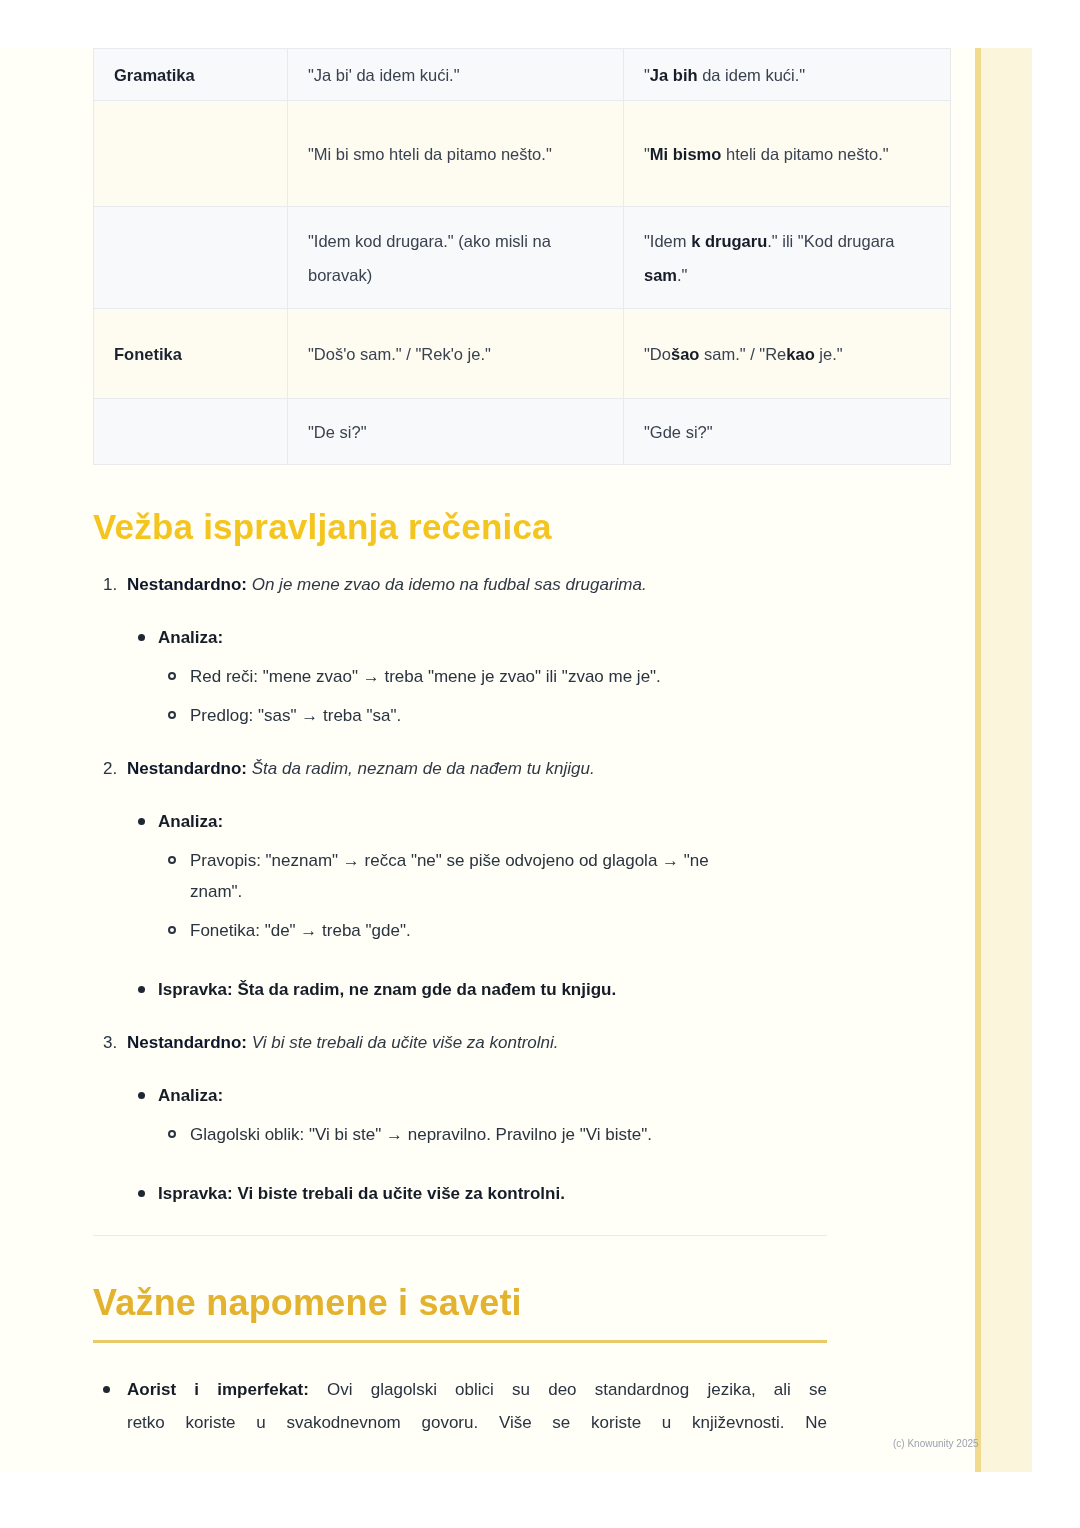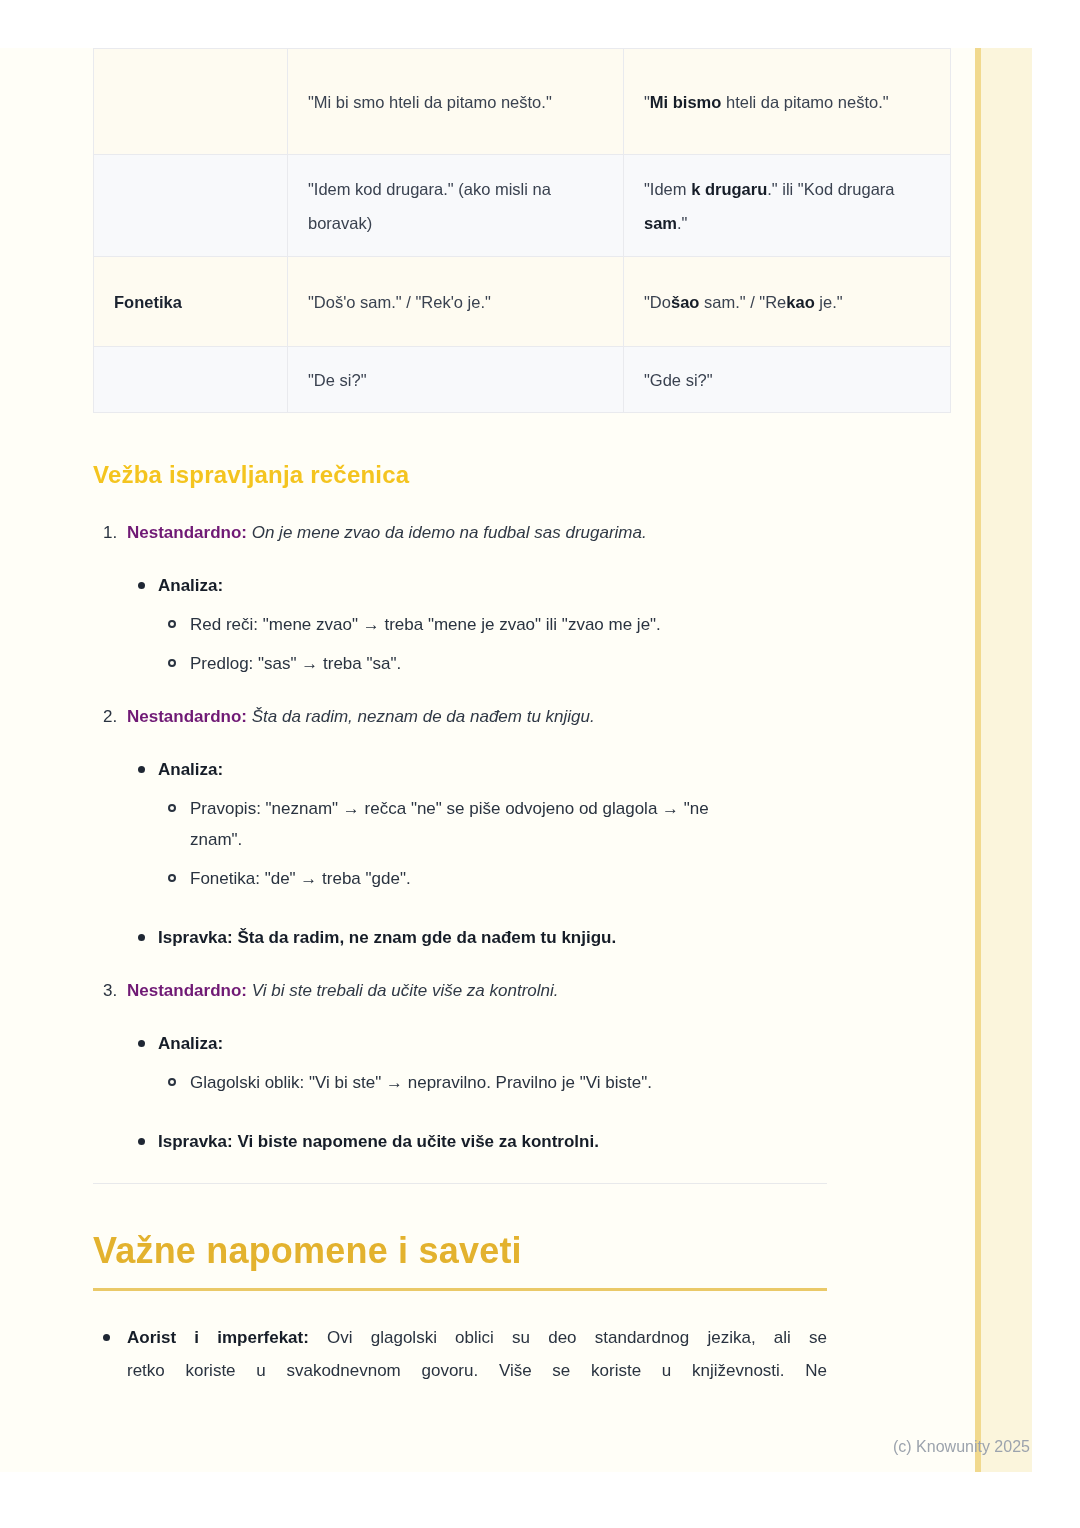--- a/index.html
+++ b/index.html
@@ -24,61 +24,66 @@
   table.cmp td{border:1px solid #E9EAEE;vertical-align:middle;padding:8px 20px;overflow:hidden;}
   td.c1{width:153px;font-weight:700;color:#1C2330;}
   td.c2{width:295px;padding-right:40px;}
   td.c3{width:286px;}
   tr.rowgray{background:#F8F9FB;}
   tr.rowcream{background:#FEFBF1;}
   tr.h0{height:52px;} tr.h1{height:106px;} tr.h2{height:102px;} tr.h3{height:90px;} tr.h4{height:66px;}
   .bb{font-weight:700;color:#161D28;}
 
   
-  h2.sec{font-size:24px;line-height:36px;font-weight:700;color:#F4C41F;
+  h2.sec{font-size:35px;line-height:36px;font-weight:700;color:#F4C41F;
     margin:44px 0 24px 0;letter-spacing:.2px;}
   h1.sec{font-size:36px;line-height:46px;font-weight:700;color:#E3B22E;
     margin:44px 0 8px 0;padding-bottom:14px;border-bottom:3px solid #EAC968;letter-spacing:.2px;}
   .divider{border-top:1px solid #E8E9EB;margin-top:26px;height:0;}
 
   
   .body-txt{font-size:17px;line-height:31px;color:#2A3340;}
   .oli{position:relative;padding-left:34px;margin-top:22px;}
   .num{position:absolute;left:10px;top:0;color:#2A3340;}
   .head{margin-bottom:22px;}
-  .head b{color:#701a75;}
+  .head b{color:#0f172a;}
   .head i{color:#2F3845;}
   .l1{position:relative;padding-left:31px;}
   .l1 b{color:#161D28;}
   .dot{position:absolute;left:11px;top:12px;width:7px;height:7px;border-radius:50%;background:#1F2733;}
   .circ{position:absolute;left:41px;top:11px;width:8px;height:8px;border-radius:50%;
     border:2px solid #2A3340;background:transparent;box-sizing:border-box;}
   .l2{position:relative;padding-left:63px;margin-top:8px;}
   .l2 span.atext{display:inline-block;max-width:565px;}
   .an-row{margin-bottom:2px;font-weight:bold;}
   .isp{margin-top:28px;}
 
   
   .note{position:relative;padding-left:34px;margin-top:30px;}
   .note .dot{left:10px;top:13px;}
   .jline{text-align:justify;text-align-last:justify;line-height:33px;}
   .note b{color:#161D28;}
 
-  .footer{position:absolute;left:893px;top:1390px;font-size:16px;color:#9CA3AD;z-index:5;white-space:nowrap;}
+  .footer{position:absolute;left:893px;top:1390px;font-size:10px;color:#9CA3AD;z-index:5;white-space:nowrap;}
 </style>
 </head>
 <body>
 
 <div class="page">
   <div class="accent-band"></div>
 
   <div class="content">
 
     <table class="cmp">
       <tbody>
+          <tr class="rowgray h0">
+        <td class="c1"><span>Gramatika</span></td>
+        <td class="c2"><span>"Ja bi' da idem kući."</span></td>
+        <td class="c3"><span>"</span><span class="bb">Ja bih</span><span> da idem kući."</span></td>
+      </tr>
       <tr class="rowcream h1">
         <td class="c1"><span></span></td>
         <td class="c2"><span>"Mi bi smo hteli da pitamo nešto."</span></td>
         <td class="c3"><span>"</span><span class="bb">Mi bismo</span><span> hteli da pitamo nešto."</span></td>
       </tr>
       <tr class="rowgray h2">
         <td class="c1"><span></span></td>
         <td class="c2"><span>"Idem kod drugara." (ako misli na boravak)</span></td>
         <td class="c3"><span>"Idem </span><span class="bb">k drugaru</span><span>." ili "Kod drugara </span><span class="bb">sam</span><span>."</span></td>
       </tr>
@@ -152,21 +157,21 @@
         <div class="l1 an-row">
           <span class="dot"></span>
           <b>Analiza:</b>
         </div>
         <div class="l2">
           <span class="circ"></span>
           <span class="atext">Glagolski oblik: "Vi bi ste" → nepravilno. Pravilno je "Vi biste".</span>
         </div>
         <div class="l1 isp">
           <span class="dot"></span>
-          <b>Ispravka: Vi biste napomene da učite više za kontrolni.</b>
+          <b>Ispravka: Vi biste trebali da učite više za kontrolni.</b>
         </div>
       </div>
     </div>
 
     <div class="divider"></div>
     <h1 class="sec">Važne napomene i saveti</h1>
 
     <div class="note body-txt">
       <span class="dot"></span>
       <div class="jline">

